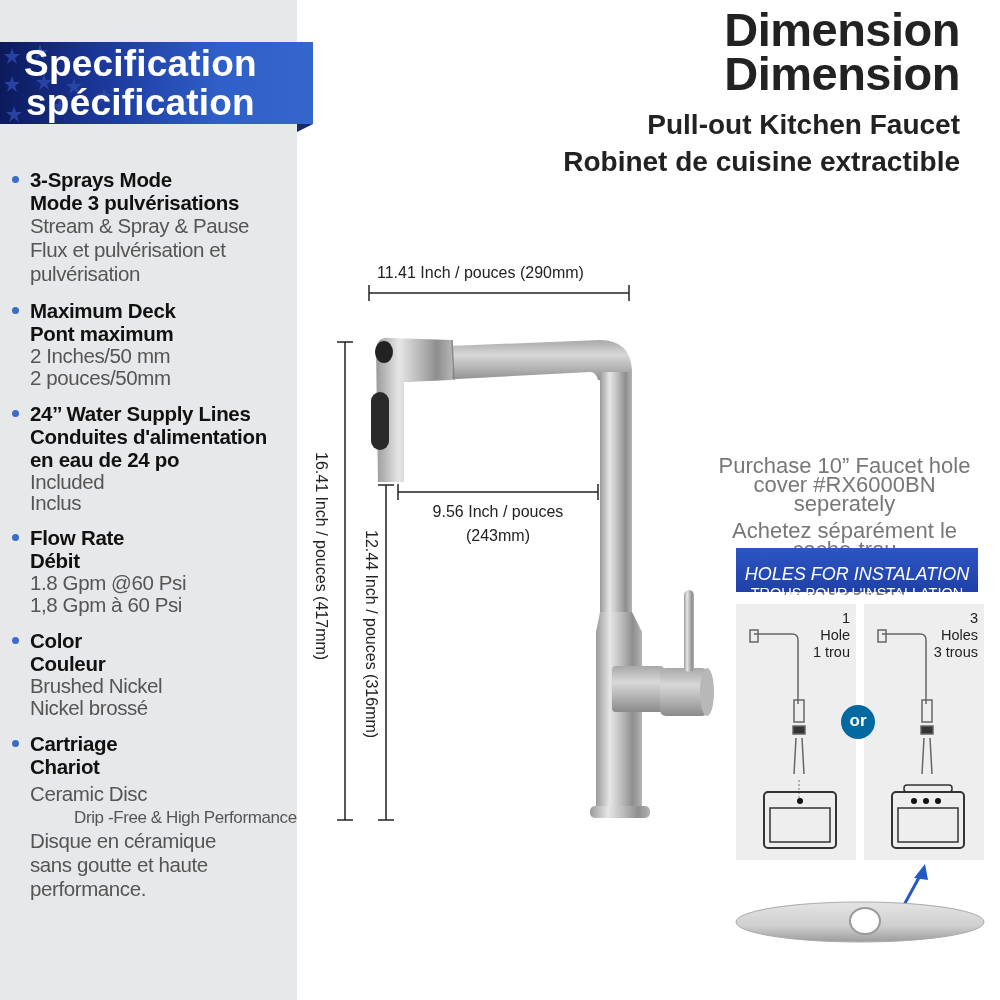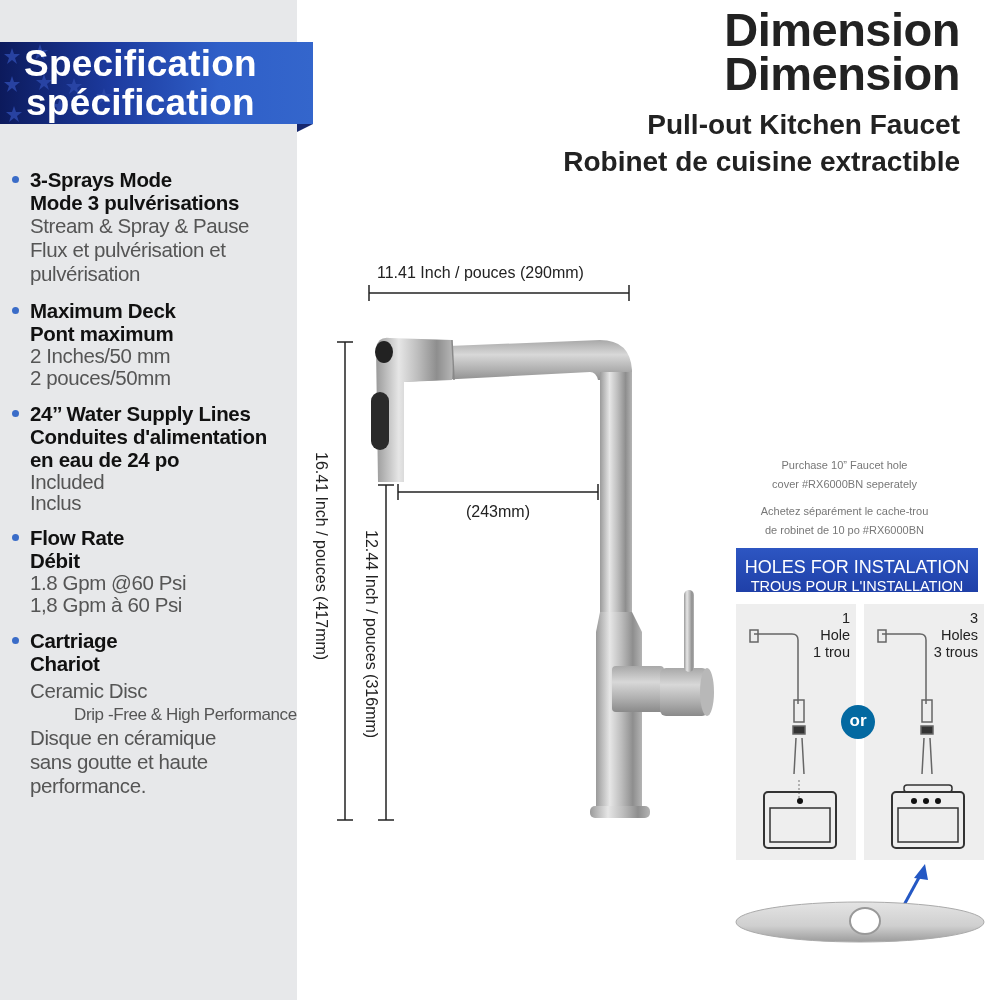--- a/index.html
+++ b/index.html
@@ -31,25 +31,25 @@
     font-size: 28px; line-height: 37px; color: #222; }
 
   
   .faucet-svg { position: absolute; left: 300px; top: 255px; }
 
   .dim-label { position: absolute; font-size: 16px; color: #222; white-space: nowrap; }
   .dim-label.vertical { transform-origin: 0 0; transform: rotate(90deg); }
 
   
   .purchase-note { position: absolute; left: 702px; top: 456px; width: 285px; text-align: center;
-    font-size: 11px; line-height: 19px; color: #777; }
+    font-size: 22px; line-height: 19px; color: #777; }
   .purchase-note .fr { margin-top: 8px; }
   .holes-banner { position: absolute; left: 736px; top: 548px; width: 242px; height: 44px;
     background: linear-gradient(180deg, #2d56c2 0%, #1f40a8 100%); color: #fff; text-align: center; }
-  .holes-banner .en { font-size: 18px; line-height: 22px; padding-top: 8px; }
+  .holes-banner .en { font-size: 18px; line-height: 22px; padding-top: 15px; font-style: italic; }
   .holes-banner .fr { font-size: 14.5px; line-height: 17px; }
 
   .hole-card { position: absolute; top: 604px; width: 120px; height: 256px; background: #eeeeee; }
   .hole-card .label { position: absolute; right: 6px; top: 6px; text-align: right; font-size: 14.5px; line-height: 17px; color: #222; }
   .or-badge { position: absolute; left: 841px; top: 705px; width: 34px; height: 34px; border-radius: 50%;
     background: #0369a1; color: #fff; font-weight: bold; font-size: 17px; line-height: 32px; text-align: center; }
   .cover-svg { position: absolute; left: 730px; top: 860px; }
 </style>
 </head>
 <body>
@@ -101,20 +101,27 @@
   </div>
   <div class="spec-item">
     <span class="spec-bullet"></span>
     <div class="spec-head">Flow Rate</div>
     <div class="spec-head">Débit</div>
     <div class="spec-val" style="line-height:22px">1.8 Gpm @60 Psi</div>
     <div class="spec-val" style="line-height:22px">1,8 Gpm à 60 Psi</div>
   </div>
   <div class="spec-item">
     <span class="spec-bullet"></span>
+    <div class="spec-head">Color</div>
+    <div class="spec-head">Couleur</div>
+    <div class="spec-val" style="line-height:22px">Brushed Nickel</div>
+    <div class="spec-val" style="line-height:22px">Nickel brossé</div>
+  </div>
+  <div class="spec-item">
+    <span class="spec-bullet"></span>
     <div class="spec-head">Cartriage</div>
     <div class="spec-head">Chariot</div>
     <div class="spec-val" style="margin-top:4px">Ceramic Disc</div>
     <div class="spec-val small">Drip -Free &amp; High Performance</div>
     <div class="spec-val">Disque en céramique</div>
     <div class="spec-val">sans goutte et haute</div>
     <div class="spec-val">performance.</div>
   </div>
 </div>
 
@@ -172,20 +179,21 @@
   <rect x="590" y="806" width="60" height="12" rx="5" fill="url(#metalV)"></rect>
 
   <rect x="612" y="666" width="52" height="46" rx="4" fill="url(#metalH)"></rect>
   <rect x="660" y="668" width="48" height="48" rx="6" fill="url(#metalH)"></rect>
   <ellipse cx="707" cy="692" rx="7" ry="24" fill="#b8b8b8"></ellipse>
   <rect x="684" y="590" width="10" height="82" rx="5" fill="url(#metalV)"></rect>
 </svg>
 
 <div class="dim-label" style="left:377px; top:264px;">11.41 Inch / pouces (290mm)</div>
 <div class="dim-label" style="left:408px; top:500px; text-align:center; width:180px; line-height:24px;">
+  <div>9.56 Inch / pouces</div>
   <div>(243mm)</div>
 </div>
 <div class="dim-label vertical" style="left:330px; top:452px;">16.41 Inch / pouces (417mm)</div>
 <div class="dim-label vertical" style="left:380px; top:530px;">12.44 Inch / pouces (316mm)</div>
 
 <div class="purchase-note">
   <div>Purchase 10” Faucet hole</div>
   <div>cover #RX6000BN seperately</div>
   <div class="fr">Achetez séparément le cache-trou</div>
   <div>de robinet de 10 po #RX6000BN</div>

